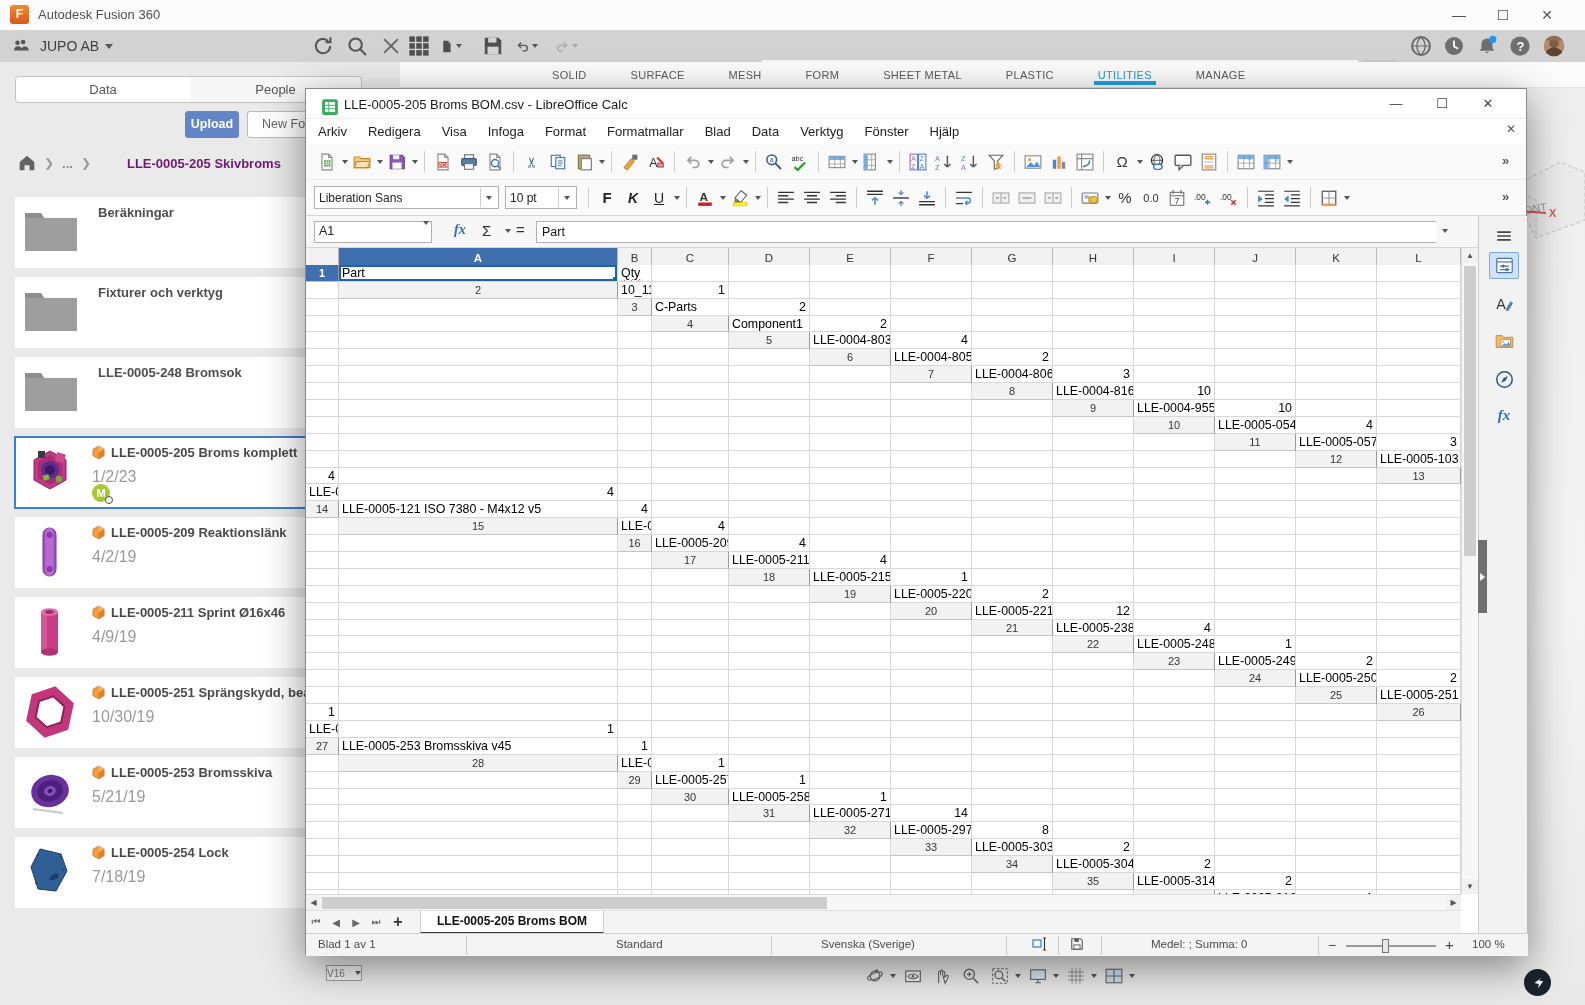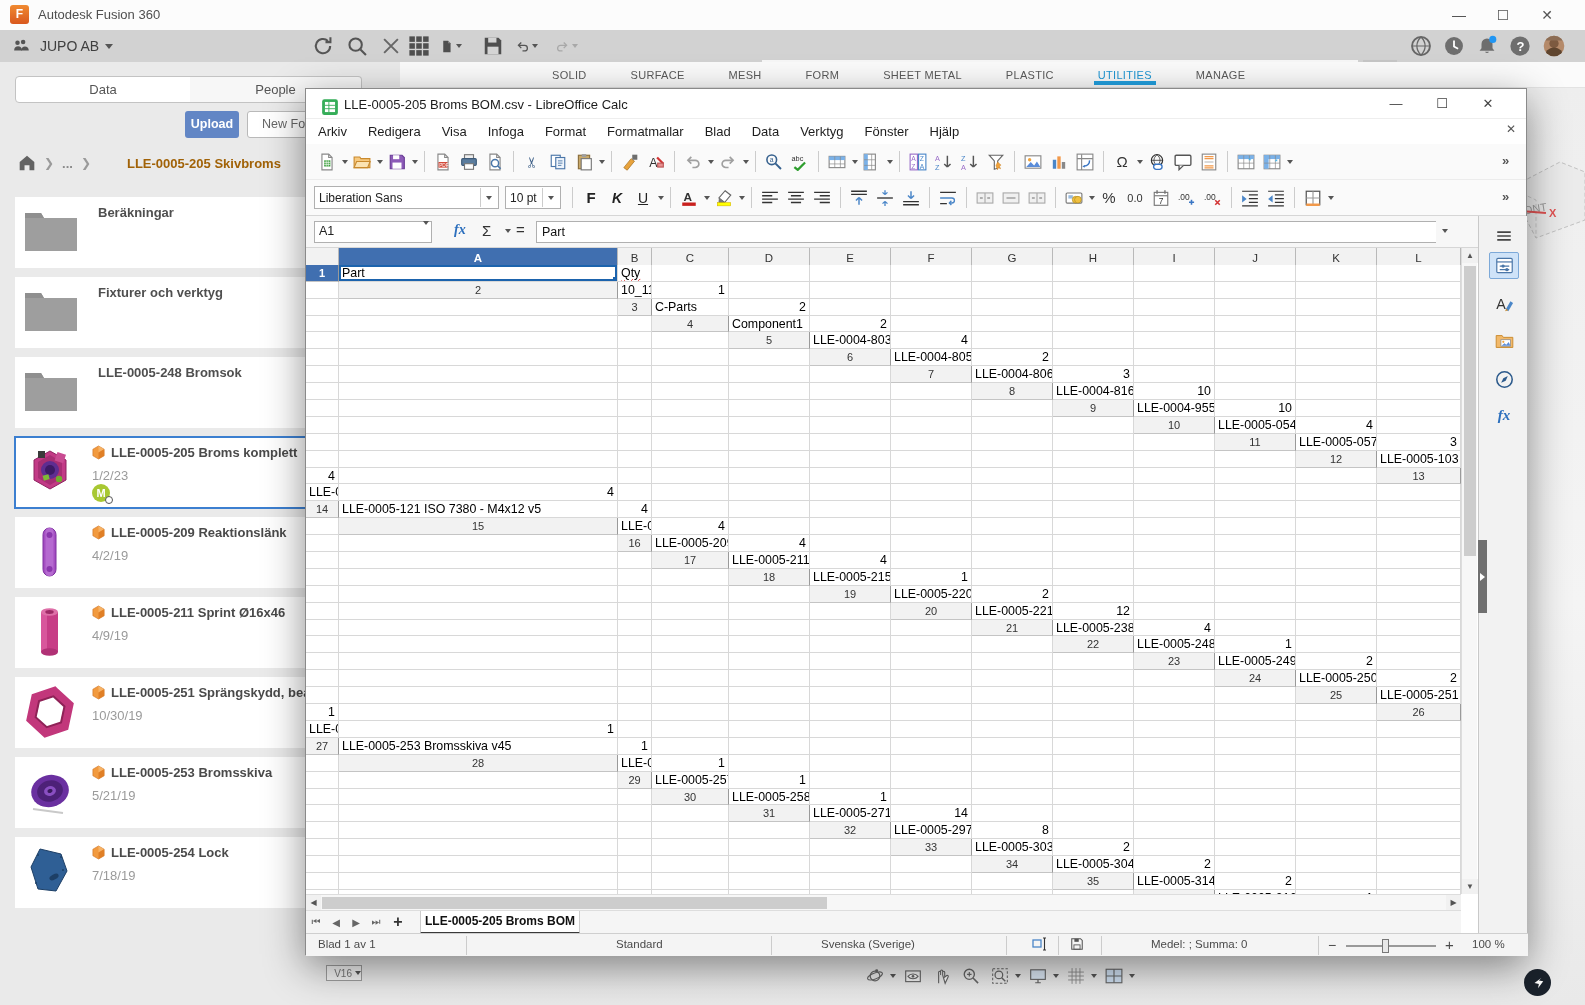--- a/index.html
+++ b/index.html
@@ -48,36 +48,36 @@
     line-height:25px; border:1px solid #c3c3c3; background:#f7f7f7; }
   #ptab-data { left:15px; width:176px; background:#fff; border-radius:4px 0 0 4px; }
   #ptab-people { left:190px; width:172px; border-left:none; border-radius:0 4px 4px 0; }
   #upload-btn { position:absolute; left:185px; top:49px; width:54px; height:27px; background:#6286c5;
     border-radius:3px; color:#fff; font-size:12.5px; font-weight:bold; text-align:center; line-height:27px; }
   #newfolder-btn { position:absolute; left:247px; top:49px; width:94px; height:27px; background:#fff;
     border:1px solid #b9b9b9; border-radius:3px; color:#666; font-size:12.5px; text-align:center; line-height:25px; }
   #breadcrumb { position:absolute; left:18px; top:92px; display:flex; align-items:center; gap:8px; }
   #breadcrumb .bc-sep { color:#9a9a9a; font-size:12px; }
   #breadcrumb .bc-dots { color:#8a8a8a; font-size:13px; font-weight:bold; }
-  #breadcrumb .bc-cur { color:#a16207; font-size:13px; font-weight:bold;padding-left:28px; }
+  #breadcrumb .bc-cur { color:#701a75; font-size:13px; font-weight:bold;padding-left:28px; }
   #panel-list { position:absolute; left:15px; top:135px; width:373px; }
   .card { position:relative; background:#fff; height:71px; margin-bottom:9px; }
   .card.sel { outline:2px solid #3c7fd0; outline-offset:-1px; }
   .card .fico { position:absolute; left:8px; top:10px; }
   .card .flabel { position:absolute; left:75px; top:8px; font-size:13px; font-weight:bold; color:#4f4f4f; white-space:nowrap;margin-left:8px; }
   .card .thumb { position:absolute; left:10px; top:6px; width:50px; height:58px; }
   .card .cube { position:absolute; left:76px; top:8px; width:15px; height:15px; }
   .card .ititle { position:absolute; left:96px; top:8px; font-size:13px; font-weight:bold; color:#4a4a4a; white-space:nowrap; }
-  .card .idate { position:absolute; left:77px; top:31px; font-size:13px; color:#9a9a9a;text-align:right; }
+  .card .idate { position:absolute; left:77px; top:31px; font-size:16px; color:#9a9a9a;text-align:right; }
   .card .ibadge { position:absolute; left:77px; top:47px; width:18px; height:18px; border-radius:50%;
     background:#a8c832; color:#fff; font-size:11px; font-weight:bold; text-align:center; line-height:18px; }
   .card .ibadge::after { content:""; position:absolute; right:-3px; bottom:-2px; width:6px; height:6px;
     border-radius:50%; background:#fff; border:1.5px solid #555; }
   #v16-badge { position:absolute; left:326px; top:903px; width:36px; height:16px; background:#f3f3f3;
-    border:1px solid #9e9e9e; font-size:10px; color:#777; display:flex; align-items:center; justify-content:flex-end; gap:3px; z-index:6; }
+    border:1px solid #9e9e9e; font-size:10px; color:#777; display:flex; align-items:center; justify-content:space-between; gap:3px; z-index:6; }
   #v16-badge .chev{ border-top-width:4px; border-left-width:3px; border-right-width:3px; }
 
   
   #viewcube { position:absolute; left:1498px; top:150px; z-index:1; }
   #xaxis-line { position:absolute; left:1492px; top:210px; width:54px; height:2px; background:#e05252;
     transform:rotate(4deg); z-index:1; }
   #xaxis-label { position:absolute; left:1549px; top:207px; color:#e05252; font-size:11px; font-weight:bold; z-index:1; }
   #fusion-navbar { position:absolute; left:862px; top:963px; display:flex; align-items:center; gap:3px; z-index:2; }
   #chat-bubble { position:absolute; left:1524px; top:969px; width:27px; height:27px; border-radius:50%;
     background:#1a222c; z-index:2; display:flex; align-items:center; justify-content:center; }
@@ -145,21 +145,21 @@
   #hscroll { position:absolute; left:0; top:805px; width:1155px; height:16px; background:#f7f7f7; border-top:1px solid #ddd; }
   #hscroll .arr { position:absolute; top:0; width:15px; height:16px; color:#555; font-size:8px; text-align:center; line-height:16px; background:#f1f1f1; }
   #hthumb { position:absolute; left:16px; top:2px; width:505px; height:12px; background:#cdcdcd; }
 
   
   #c-sheettabs { position:absolute; left:0; top:821px; width:1155px; height:23px; background:#f5f5f5;
     border-top:1px solid #ddd; display:flex; align-items:center; }
   .stnav { width:20px; text-align:center; color:#666; font-size:10px; }
   #addsheet { width:24px; text-align:center; color:#333; font-size:16px; font-weight:bold; }
   #sheet-tab { margin-left:10px; height:23px; background:#fff; border-left:1px solid #ccc; border-right:1px solid #ccc;
-    border-bottom:2.5px solid #3a3a3a; padding:0 4px; font-size:12px; font-weight:bold; color:#111; line-height:21px; }
+    border-bottom:2.5px solid #3a3a3a; padding:0 16px; font-size:12px; font-weight:bold; color:#111; line-height:21px; }
 
   
   #c-status { position:absolute; left:0; top:844px; width:1222px; height:23px; background:#f4f4f4;
     border-top:1px solid #cfcfcf; font-size:11.5px; color:#4a4a4a; }
   #c-status .seg { position:absolute; top:4px; }
   .sdiv { position:absolute; top:2px; width:1px; height:19px; background:#ccc; }
   #zoomslider { position:absolute; left:1040px; top:11px; width:90px; height:2px; background:#999; }
   #zoomthumb { position:absolute; left:1076px; top:5px; width:7px; height:14px; background:#e8e8e8; border:1px solid #777; }
 
   
@@ -874,21 +874,21 @@
         </span>
       </div>
     <span class="ovf" style="left:1196px;top:64px">»</span>
     <div class="ctoolbar" id="c-toolbar2">
         <div class="combo" style="width: 185px;">
           <span class="sp">Liberation Sans</span>
           <span class="cdd">
             <span class="dd"></span>
           </span>
         </div>
-        <div class="combo" style="width: 56px;">
+        <div class="combo" style="width: 72px;">
           <span class="sp">10 pt</span>
           <span class="cdd">
             <span class="dd"></span>
           </span>
         </div>
         <span class="tdiv"></span>
         <span class="tbtn">
           <span class="ti">
             <span style="font-weight:bold;font-size:15px;color:#222">F</span>
           </span>

